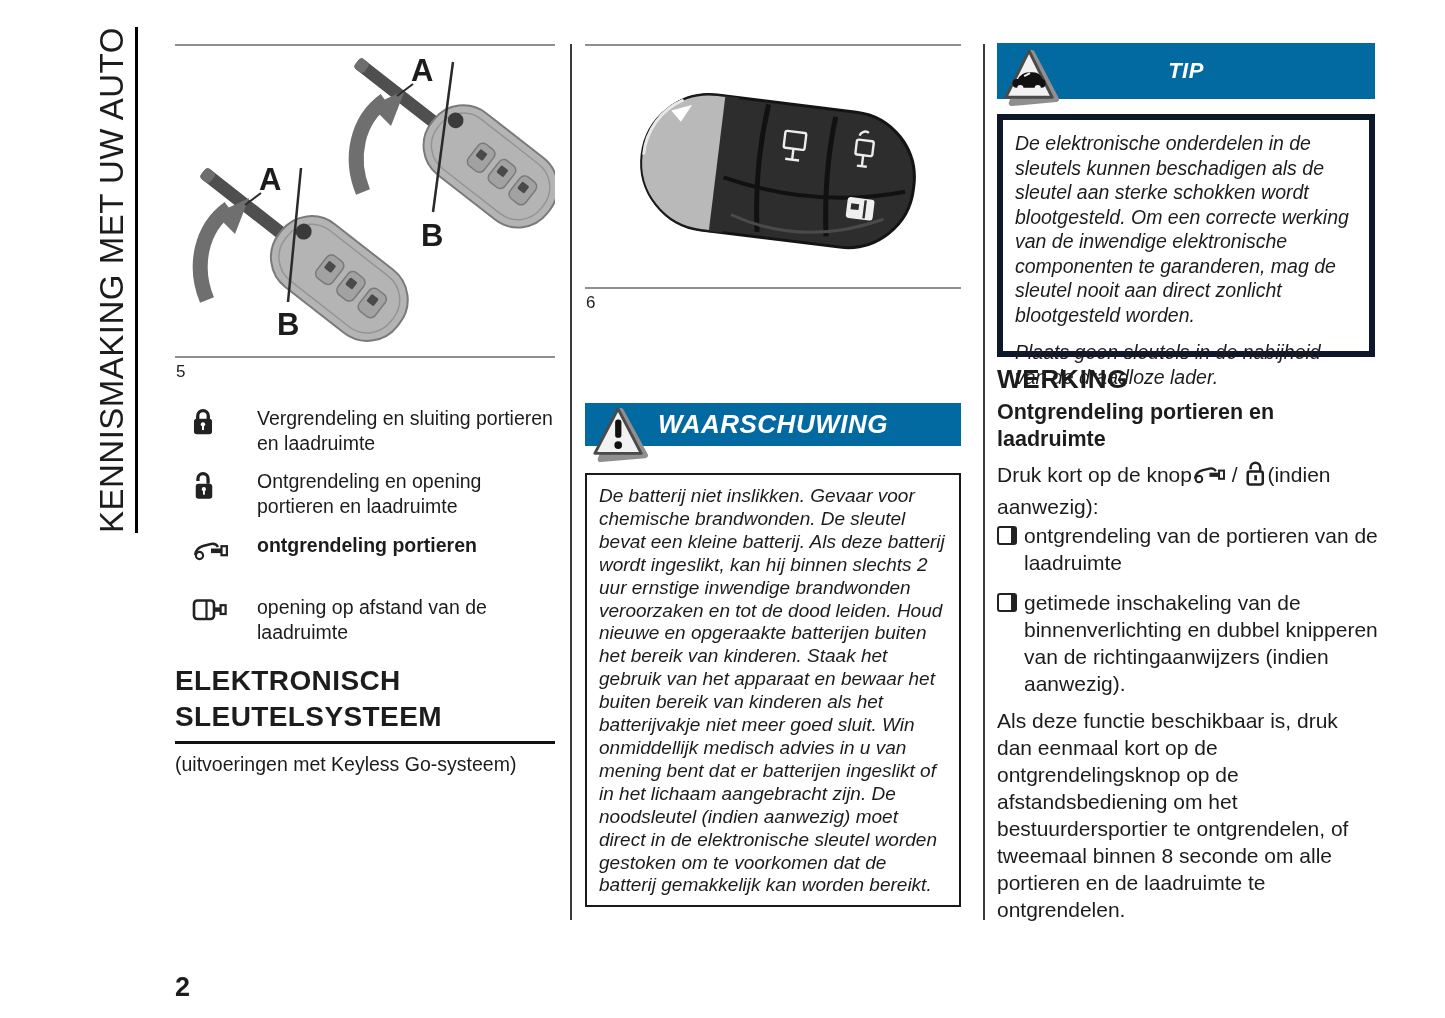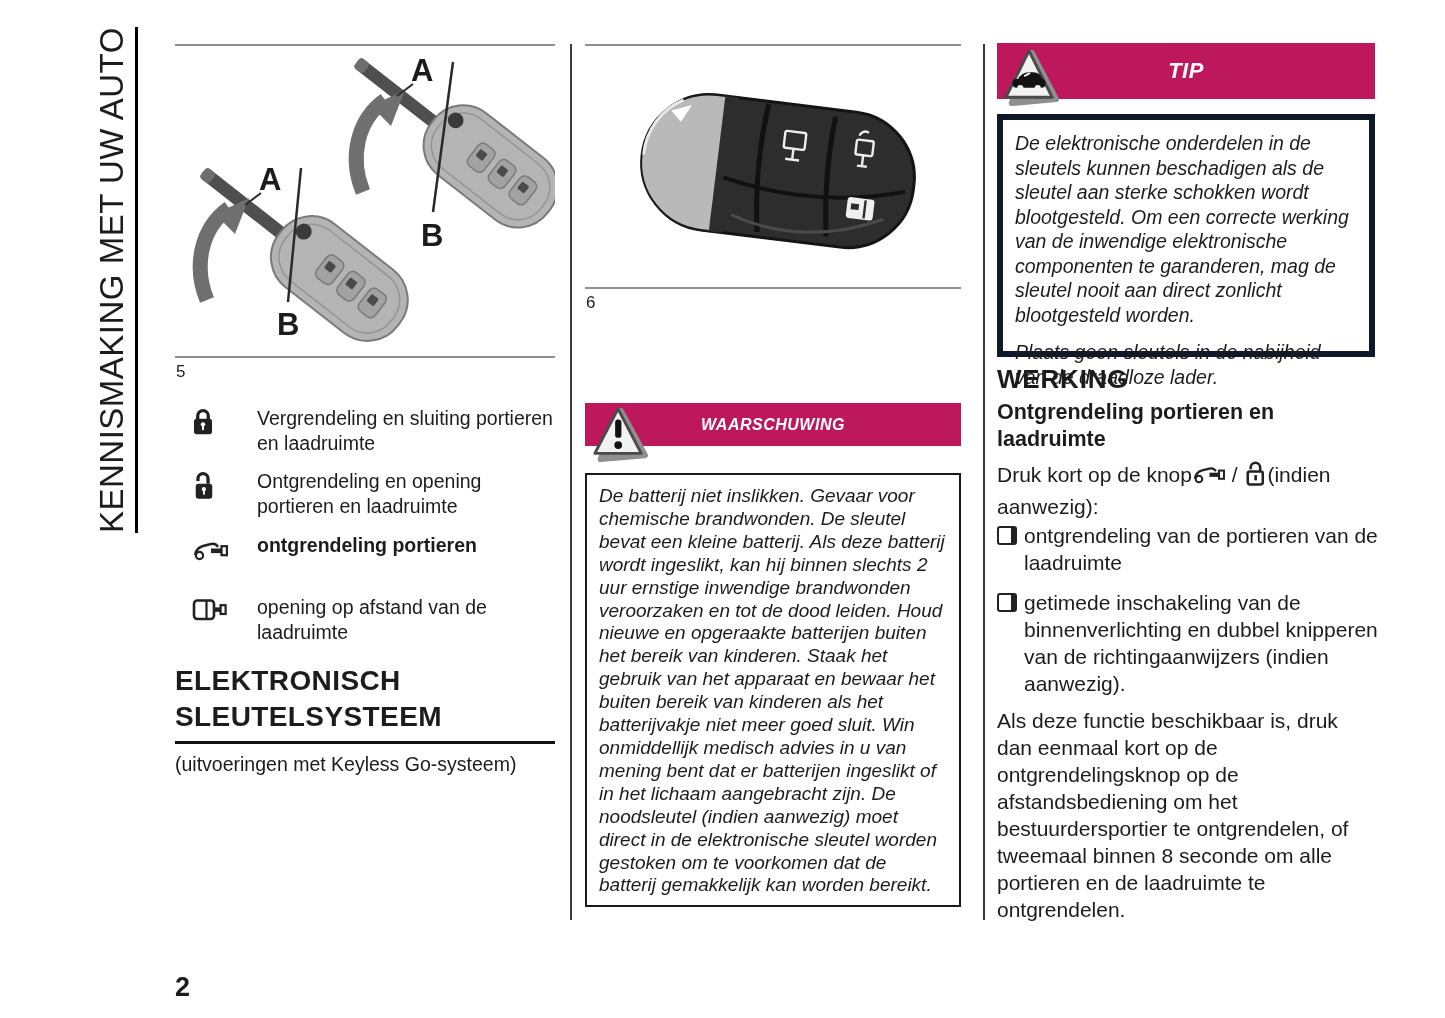--- a/index.html
+++ b/index.html
@@ -23,21 +23,21 @@
   .legend-icon{width:82px;flex:0 0 82px;padding-left:17px;box-sizing:border-box;padding-top:1px;}
   .legend-text{font-size:19.5px;line-height:25px;}
 
   
   .h-big{font-size:28px;font-weight:bold;letter-spacing:.4px;line-height:36px;
          border-bottom:3px solid #111;padding-bottom:6px;}
   .subtitle{font-size:19.5px;margin-top:9px;}
 
   
   .bodytext{font-size:19.5px;line-height:29px;}
-  .banner{background:#be185d;text-align:center;}
+  .banner{background:#0369a1;text-align:center;}
   .banner-title{color:#fff;font-weight:bold;font-style:italic;letter-spacing:.5px;}
   .warnbox{border:2px solid #1a1a1a;box-sizing:border-box;padding:10px 12px;
            font-style:italic;font-size:19px;line-height:22.9px;}
   .tipbox{border:6px solid #0f172a;box-sizing:border-box;padding:11px 12px;
           font-style:italic;font-size:19.5px;line-height:24.5px;}
   .tipbox p{margin:0;}
   .tipbox p + p{margin-top:13px;}
 
   
   .r-body{font-size:21px;line-height:27px;}
@@ -199,21 +199,21 @@
   <div class="abs figcap" style="left:586px;top:293px;">6</div>
 
 
   <div class="abs banner" style="left:585px;top:403px;width:376px;height:43px;">
     <svg class="abs" style="left:5px;top:1px;" width="58" height="60" viewBox="0 0 60 62">
       <polygon points="32,7 57,53 11,57" fill="#8f8f8f" stroke="#8f8f8f" stroke-width="6" stroke-linejoin="round"></polygon>
       <polygon points="29,5 53,51 5,51" fill="#f2f2f2" stroke="#4a4a4a" stroke-width="3" stroke-linejoin="round"></polygon>
       <rect x="26" y="16" width="6.5" height="19" rx="3" fill="#111"></rect>
       <circle cx="29.2" cy="42.5" r="4" fill="#111"></circle>
     </svg>
-    <div class="banner-title" style="font-size:16px;line-height:43px;">WAARSCHUWING</div>
+    <div class="banner-title" style="font-size:26px;line-height:43px;">WAARSCHUWING</div>
   </div>
 
   <div class="abs warnbox" style="left:585px;top:473px;width:376px;height:434px;">De batterij niet inslikken. Gevaar voor chemische brandwonden. De sleutel bevat een kleine batterij. Als deze batterij wordt ingeslikt, kan hij binnen slechts 2 uur ernstige inwendige brandwonden veroorzaken en tot de dood leiden. Houd nieuwe en opgeraakte batterijen buiten het bereik van kinderen. Staak het gebruik van het apparaat en bewaar het buiten bereik van kinderen als het batterijvakje niet meer goed sluit. Win onmiddellijk medisch advies in u van mening bent dat er batterijen ingeslikt of in het lichaam aangebracht zijn. De noodsleutel (indien aanwezig) moet direct in de elektronische sleutel worden gestoken om te voorkomen dat de batterij gemakkelijk kan worden bereikt.</div>
 
   <div class="abs banner" style="left:997px;top:43px;width:378px;height:56px;">
     <svg class="abs" style="left:4px;top:2px;" width="58" height="64" viewBox="0 0 60 66">
       <polygon points="32,8 57,56 11,60" fill="#8f8f8f" stroke="#8f8f8f" stroke-width="6" stroke-linejoin="round"></polygon>
       <polygon points="29,6 53,54 5,54" fill="#f2f2f2" stroke="#4a4a4a" stroke-width="3" stroke-linejoin="round"></polygon>
       <path d="M17,36 q4,-8 12,-8 h4 q8,0 10,8 Z" fill="#111"></path>
       <rect x="12" y="35" width="34" height="9" rx="4" fill="#111"></rect>

